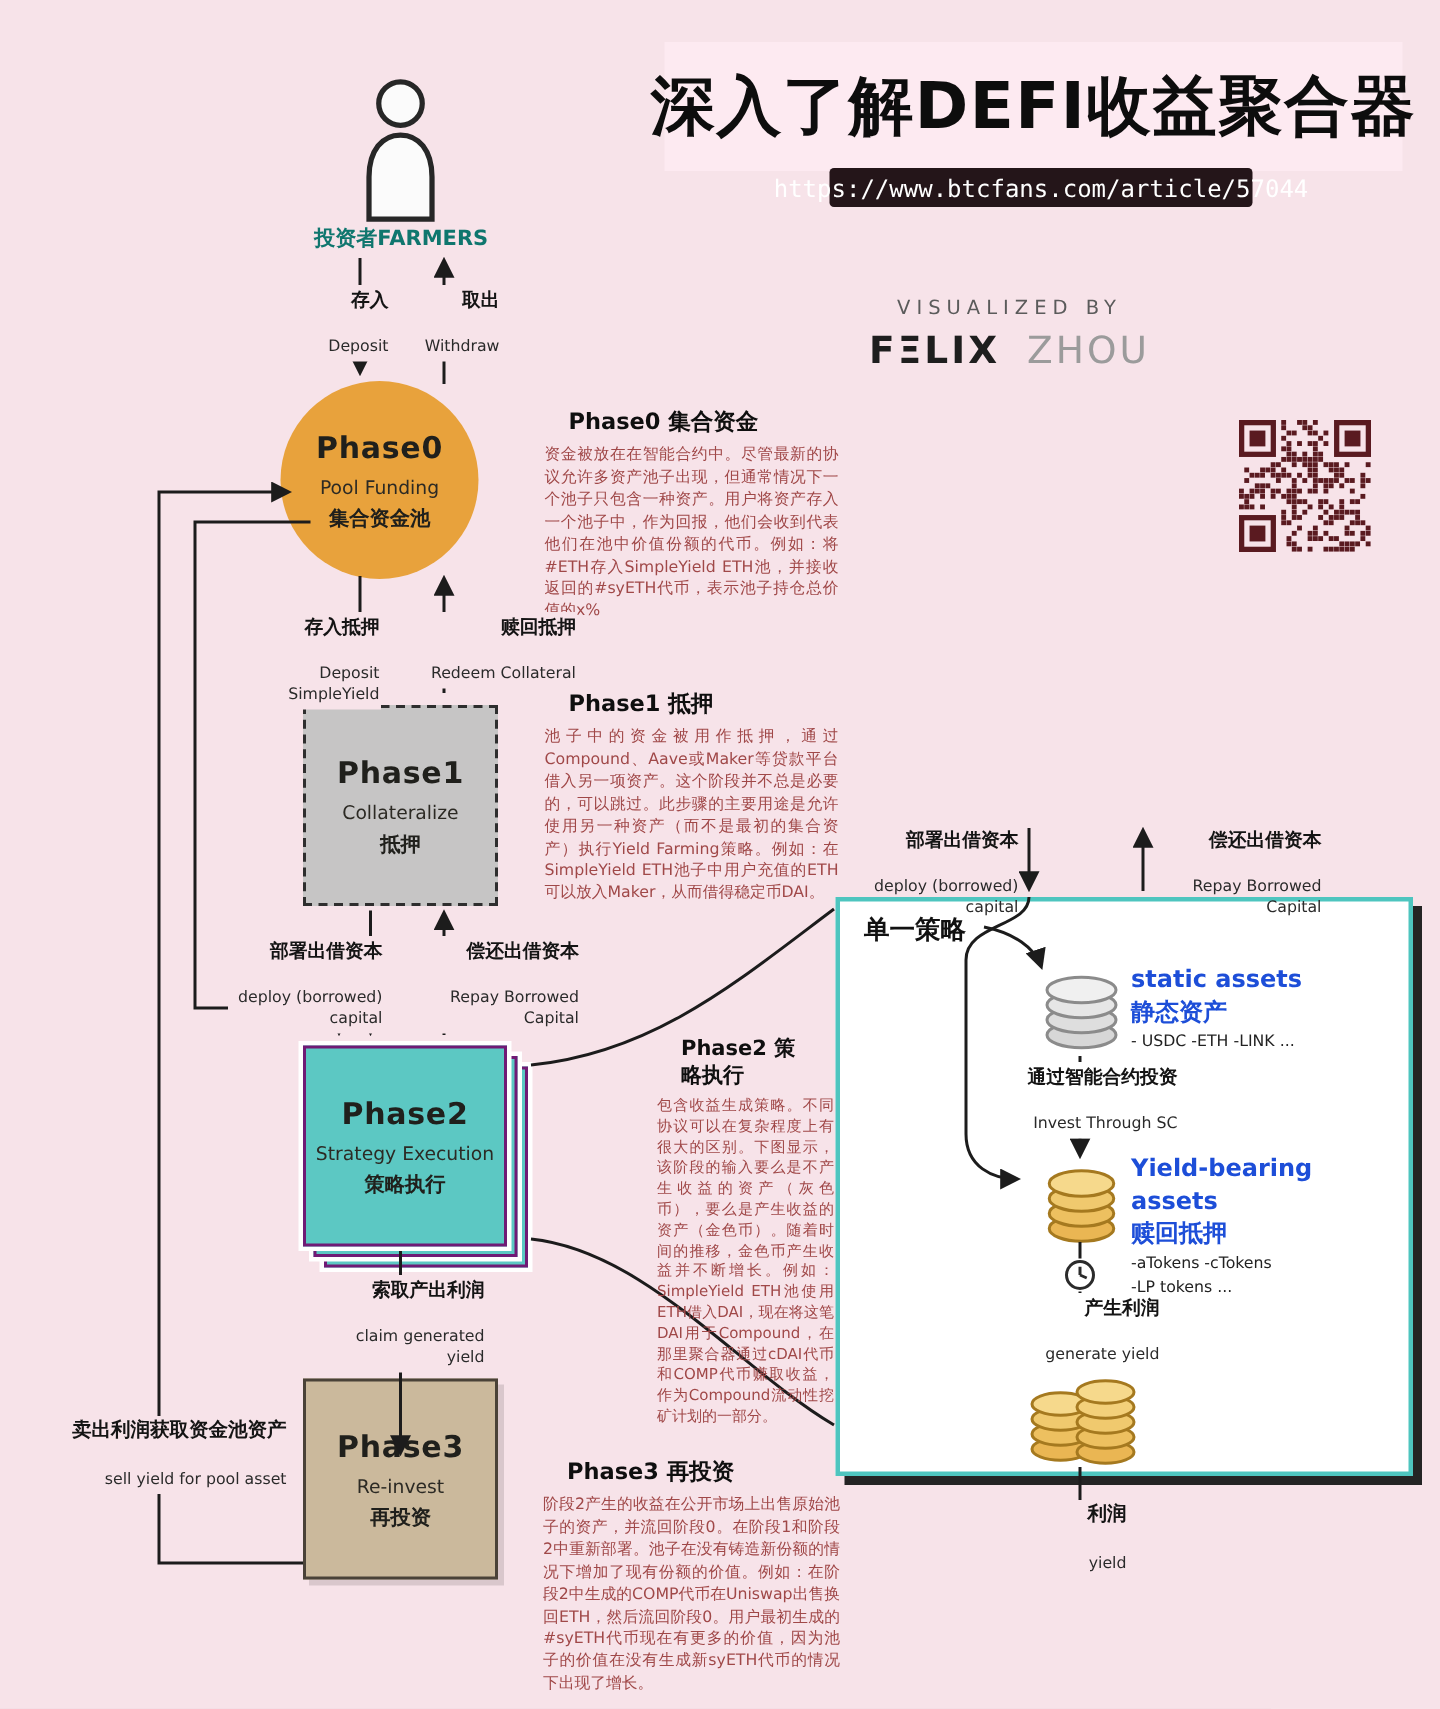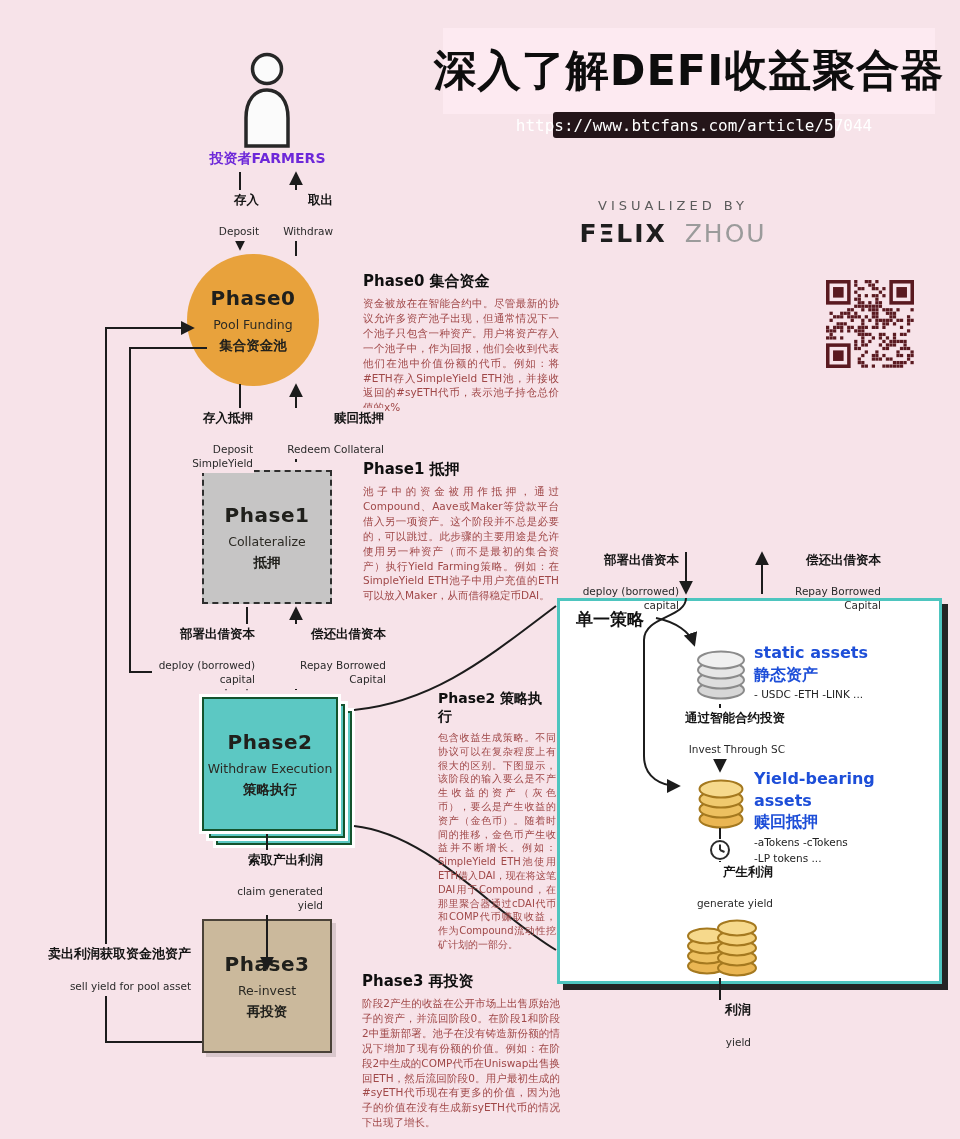--- a/index.html
+++ b/index.html
@@ -14,43 +14,43 @@
   #lines{position:absolute;left:0;top:0;z-index:3;pointer-events:none}
 
   .banner{position:absolute;left:443px;top:28px;width:492px;height:86px;background:var(--banner);z-index:1;display:flex;align-items:center;justify-content:center}
   .title{font-size:43px;font-weight:bold;color:#0d0d0d;letter-spacing:1px;white-space:nowrap}
   .url-chip{position:absolute;left:553px;top:112px;width:282px;height:26px;background:#241519;color:#fff;font-family:"DejaVu Sans Mono","Liberation Mono",monospace;font-size:16px;display:flex;align-items:center;justify-content:center;border-radius:3px;z-index:2}
   .vis-by{position:absolute;left:568px;top:198px;width:210px;text-align:center;font-size:13px;letter-spacing:4px;color:#5b5b5b;z-index:1}
   .author{position:absolute;left:568px;top:219px;width:210px;text-align:center;font-size:25px;letter-spacing:2px;z-index:1;white-space:nowrap}
   .author .a1{color:#1e1e1e;font-weight:bold}
   .author .a2{color:#9b9b9b;margin-left:8px}
 
-  .farmer-label{position:absolute;left:190px;top:150px;width:155px;text-align:center;font-size:14px;font-weight:bold;color:#6d28d9;z-index:1}
+  .farmer-label{position:absolute;left:190px;top:150px;width:155px;text-align:center;font-size:14px;font-weight:bold;color:#0f766e;z-index:1}
 
   .label{position:absolute;z-index:4;text-align:right;background:var(--bg);padding:2px 1px;line-height:1.3}
   .label .cn{font-size:12.5px;font-weight:bold;color:#141414}
   .label .en{font-size:10.5px;color:#2a2a2a;margin-top:17px}
   .label.big .cn{font-size:13px}
   .label.white{background:#ffffff}
   .label.nobg{background:transparent}
 
   .desc{position:absolute;z-index:4}
-  .desc h3{font-size:15px;color:#0f0f0f;margin:0 0 5px;font-weight:bold}
+  .desc h3{font-size:15px;color:#0f0f0f;margin:0 16px 5px;font-weight:bold}
   .desc p{font-size:10.5px;line-height:1.42;color:var(--red);margin:0;text-align:justify}
   .desc.narrow h3{font-size:14px}
   .desc.narrow p{font-size:10px;line-height:1.38}
 
   .pnode{position:absolute;z-index:1;display:flex;flex-direction:column;align-items:center;justify-content:center;text-align:center}
   .pname{font-size:20px;font-weight:bold;color:#20201c;letter-spacing:.5px}
   .psub-en{font-size:12.5px;color:#2c2a24;margin-top:7px}
   .psub-cn{font-size:13.5px;font-weight:bold;color:#20201c;margin-top:5px}
 
   .phase0{left:187px;top:254px;width:132px;height:132px;background:var(--orange);border-radius:50%}
   .phase1{left:202px;top:470px;width:130px;height:134px;background:var(--graybox);border:2px dashed #2e2e2e}
-  .p2card{position:absolute;width:136px;height:134px;background:var(--teal);border:2px solid #14532d;box-shadow:0 0 0 3px #fff;z-index:1}
+  .p2card{position:absolute;width:136px;height:134px;background:var(--teal);border:2px solid #701a75;box-shadow:0 0 0 3px #fff;z-index:1}
   .phase3{left:202px;top:919px;width:130px;height:134px;background:var(--tan);border:2px solid #4a4238;box-shadow:4px 4px 0 rgba(0,0,0,.12)}
 
   .strategy{position:absolute;left:557px;top:598px;width:385px;height:386px;background:#fff;border:3px solid var(--teal-border);box-shadow:6px 6px 0 #242424;z-index:1}
   .s-title{position:absolute;left:576px;top:608px;font-size:17px;font-weight:bold;color:#111;z-index:4}
   .asset-text{position:absolute;z-index:4}
   .asset-text .t1,.asset-text .t2{font-size:16px;font-weight:bold;color:#1d4ed8;line-height:1.35}
   .asset-text .t3{font-size:10.5px;color:#222;margin-top:2px;line-height:1.35}
 </style>
 </head>
 <body>
@@ -349,21 +349,21 @@
   </div>
   <div class="label" style="left:281px;top:624px;width:106px">
     <div class="cn">偿还出借资本</div>
     <div class="en">Repay Borrowed Capital</div>
   </div>
 
   <div class="p2card" style="left:216px;top:711px"></div>
   <div class="p2card" style="left:209px;top:704px"></div>
   <div class="pnode p2card" style="left:202px;top:697px">
     <div class="pname">Phase2</div>
-    <div class="psub-en">Withdraw Execution</div>
+    <div class="psub-en">Strategy Execution</div>
     <div class="psub-cn">策略执行</div>
   </div>
   <div class="desc narrow" style="left:438px;top:690px;width:118px">
     <h3>Phase2 策略执行</h3>
     <p>包含收益生成策略。不同协议可以在复杂程度上有很大的区别。下图显示，该阶段的输入要么是不产生收益的资产（灰色币），要么是产生收益的资产（金色币）。随着时间的推移，金色币产生收益并不断增长。例如：SimpleYield ETH池使用ETH借入DAI，现在将这笔DAI用于Compound，在那里聚合器通过cDAI代币和COMP代币赚取收益，作为Compound流动性挖矿计划的一部分。</p>
   </div>
 
   <div class="label" style="left:208px;top:850px;width:116px">
     <div class="cn">索取产出利润</div>
     <div class="en">claim generated yield</div>

